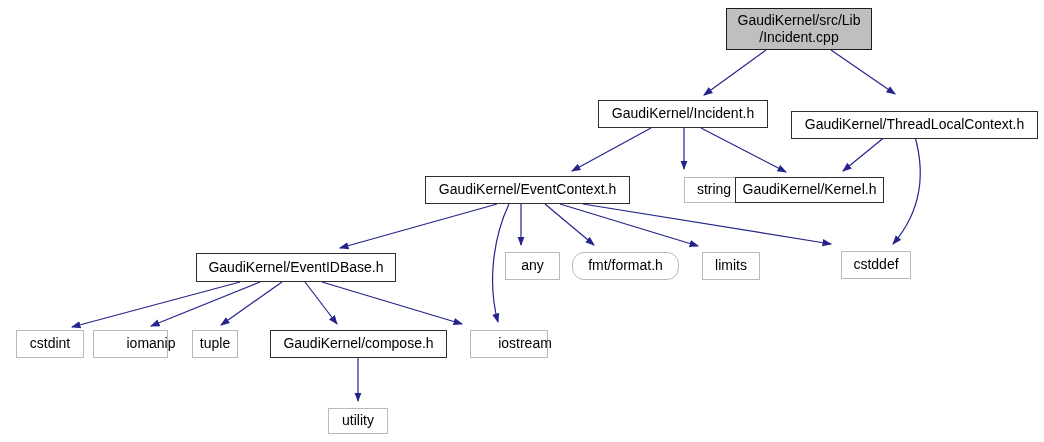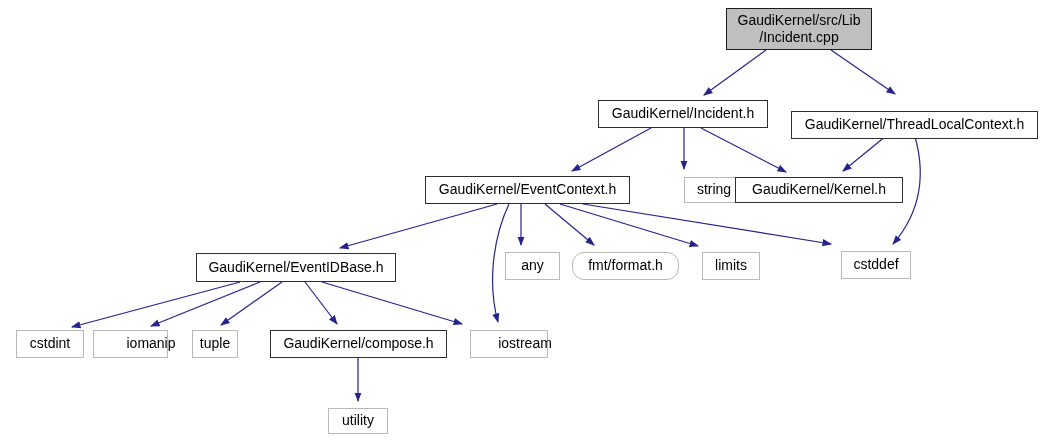--- a/index.html
+++ b/index.html
@@ -61,21 +61,21 @@
       <path d="M358,358 L358,401" marker-end="url(#arrow)"></path>
     </g>
   </svg>
 
   <div class="node main" style="left:726px; top:8px;   width:146px; height:42px;">GaudiKernel/src/Lib
 /Incident.cpp</div>
   <div class="node linked" style="left:598px; top:100px; width:170px; height:28px;">GaudiKernel/Incident.h</div>
   <div class="node linked" style="left:791px; top:111px;  width:247px; height:28px;">GaudiKernel/ThreadLocalContext.h</div>
   <div class="node linked" style="left:425px; top:176px; width:205px; height:28px;">GaudiKernel/EventContext.h</div>
   <div class="node" style="left:676px; top:177px; width:60px;  height:26px;margin-left:8px;">string</div>
-  <div class="node linked" style="left:735px; top:177px; width:168px; height:26px;">GaudiKernel/Kernel.h</div>
+  <div class="node linked" style="left:735px; top:177px; width:149px; height:26px;">GaudiKernel/Kernel.h</div>
   <div class="node linked" style="left:196px; top:253px; width:200px; height:29px;">GaudiKernel/EventIDBase.h</div>
   <div class="node" style="left:505px; top:252px; width:55px;  height:28px;">any</div>
   <div class="node" style="left:572px; top:252px; width:107px; height:28px;border-radius:12px;">fmt/format.h</div>
   <div class="node" style="left:702px; top:252px; width:58px;  height:28px;">limits</div>
   <div class="node" style="left:841px; top:251px; width:70px;  height:28px;">cstddef</div>
   <div class="node" style="left:4px;   top:330px; width:68px;  height:28px;margin-left:12px;">cstdint</div>
   <div class="node" style="left:93px;  top:330px; width:75px;  height:28px;padding-left:41px;">iomanip</div>
   <div class="node" style="left:192px; top:330px; width:46px;  height:28px;">tuple</div>
   <div class="node linked" style="left:270px; top:330px; width:177px; height:28px;">GaudiKernel/compose.h</div>
   <div class="node" style="left:470px; top:330px; width:78px;  height:28px;padding-left:32px;">iostream</div>

